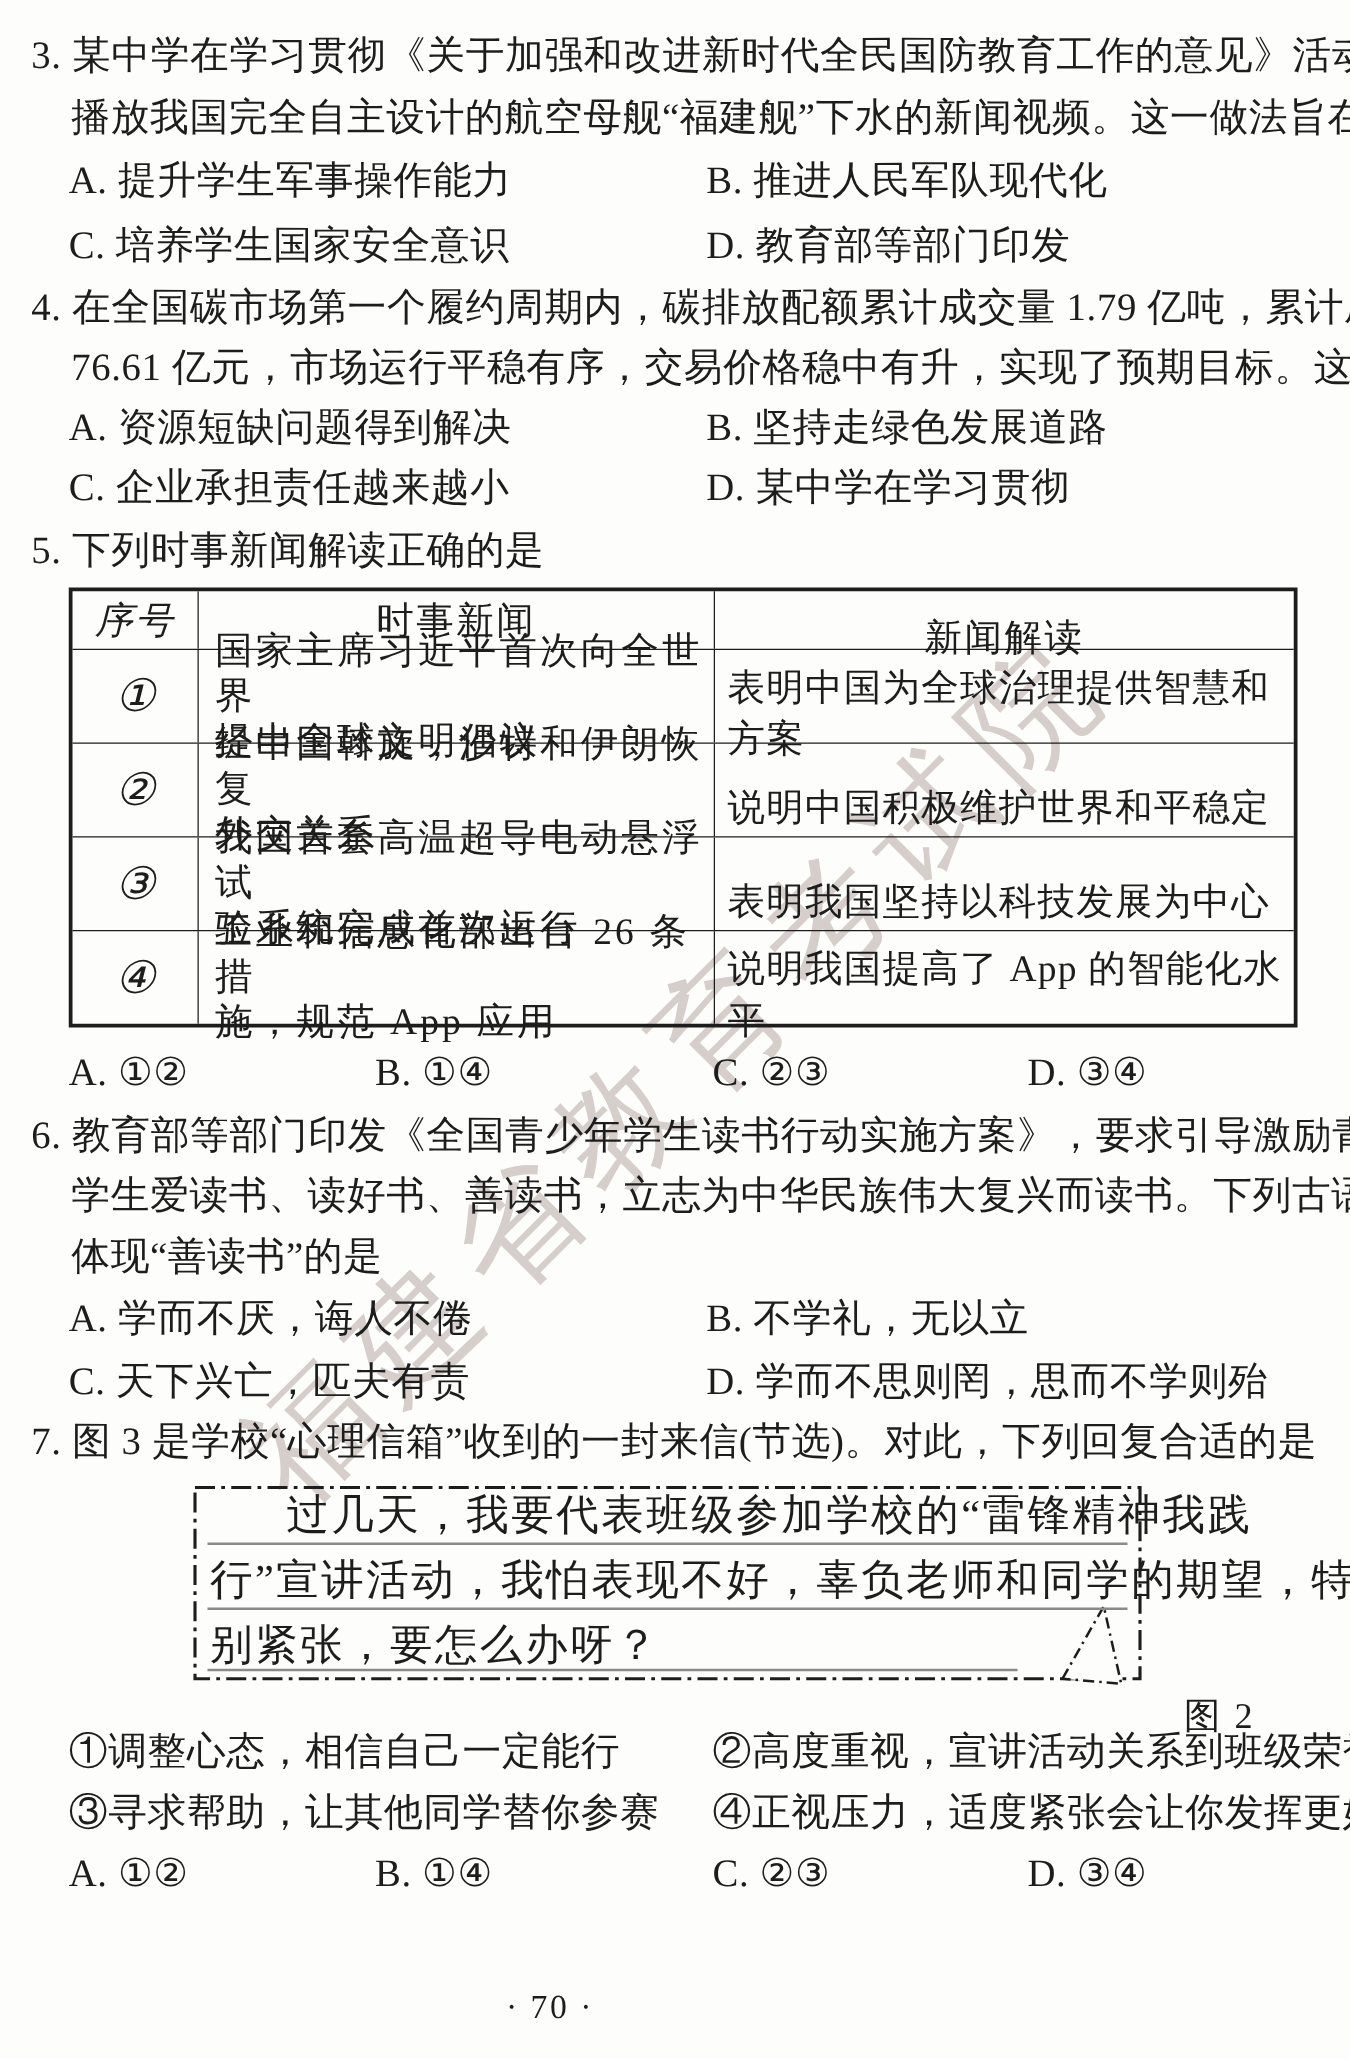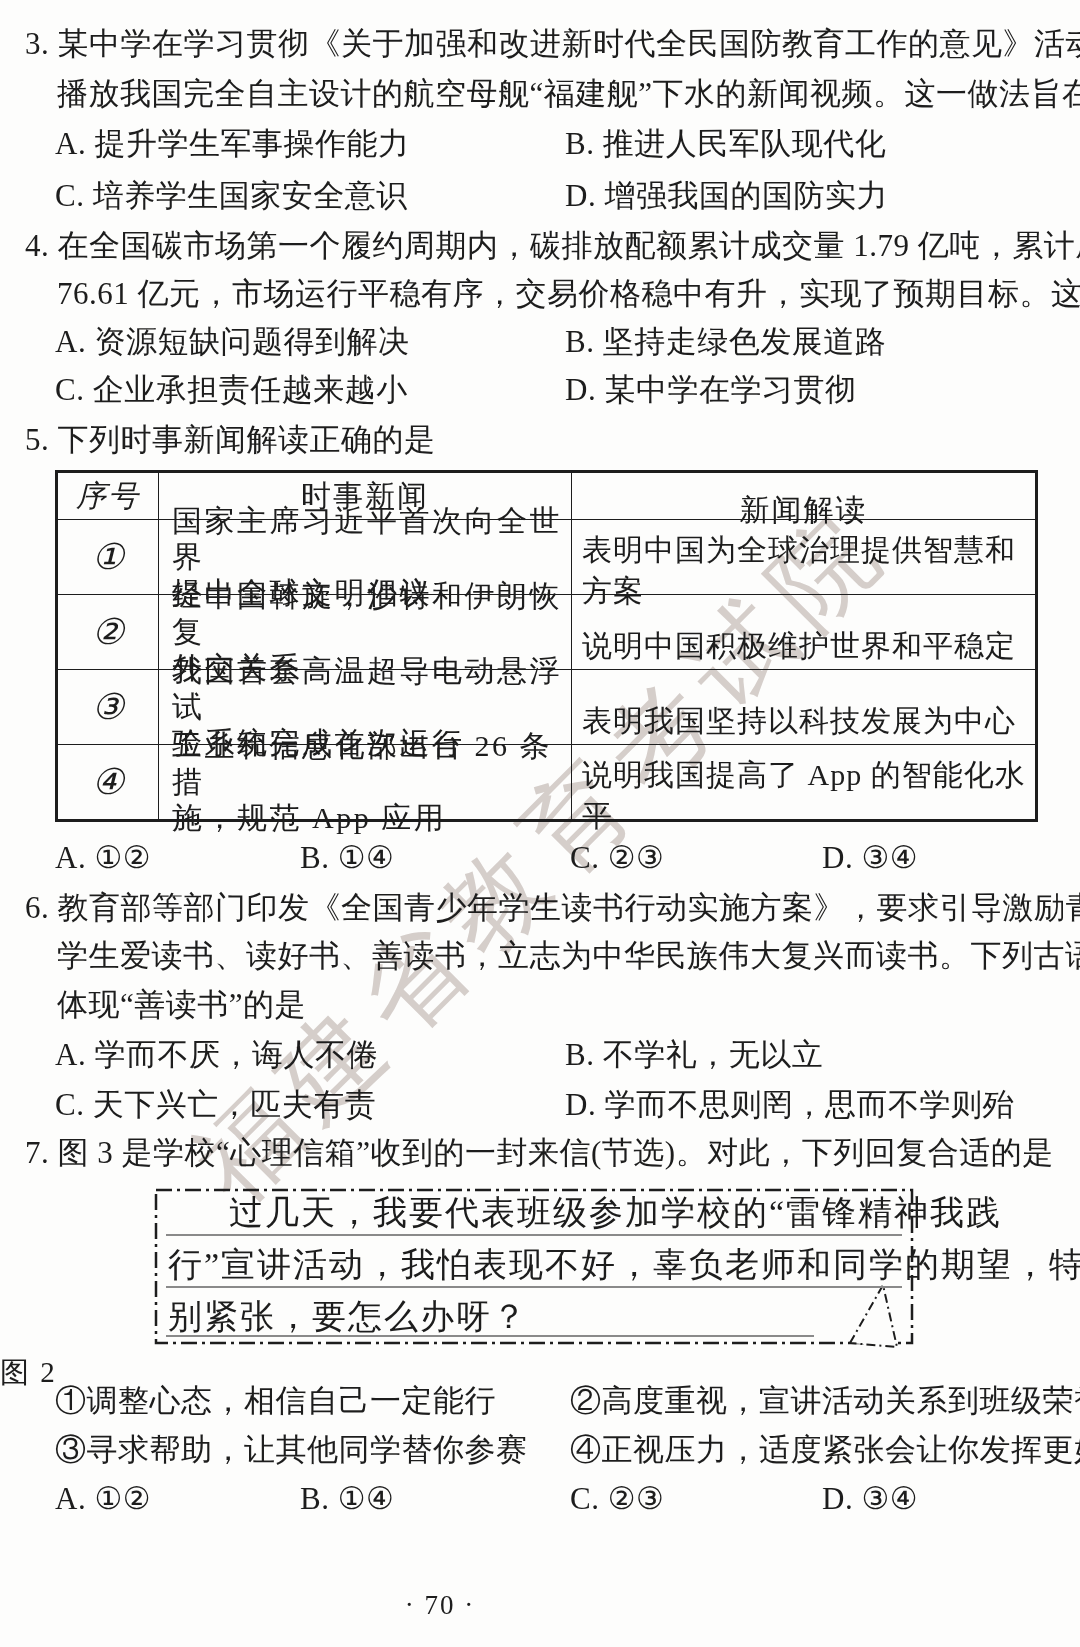--- a/index.html
+++ b/index.html
@@ -38,37 +38,37 @@
   .news { padding-left:13px; white-space:pre-line; letter-spacing:2.5px; line-height:36px; }
   .interp { padding-left:10px; letter-spacing:1px; }
   
   .letterframe { position:absolute; left:150px; top:1186px; z-index:1; }
   .letter {
     position:absolute; left:156px; top:1190px; width:756px; height:153px;
     z-index:2; font-family:cursive;
   }
   .lt { position:absolute; font-size:34px; white-space:pre; letter-spacing:2px; line-height:34px; }
   .ul { position:absolute; height:2px; background:#8a8a8a; }
-  .cap { position:absolute; left:0; width:1004px; text-align:left; font-size:29px; letter-spacing:2px; }
+  .cap { position:absolute; left:0; width:1004px; text-align:right; font-size:29px; letter-spacing:2px; }
   .footer { position:absolute; left:0; top:1590px; width:880px; text-align:center; font-size:27px; letter-spacing:2px; }
 </style>
 </head>
 <body>
 
 <div class="page">
   <div class="watermark">福建省教育考试院</div>
 
   <div class="content">
 
     <div class="ln" style="left:25px;top:26px">3. 某中学在学习贯彻《关于加强和改进新时代全民国防教育工作的意见》活动中，</div>
     <div class="ln" style="left:57px;top:76px">播放我国完全自主设计的航空母舰“福建舰”下水的新闻视频。这一做法旨在</div>
     <div class="ln" style="left:55px;top:126px">A. 提升学生军事操作能力</div>
     <div class="ln" style="left:55px;top:178px">C. 培养学生国家安全意识</div>
     <div class="ln" style="left:565px;top:126px">B. 推进人民军队现代化</div>
-    <div class="ln" style="left:565px;top:178px">D. 增强我国的国防实力</div>
+    <div class="ln" style="left:565px;top:178px">D. 教育部等部门印发</div>
 
     <div class="ln" style="left:25px;top:228px">4. 在全国碳市场第一个履约周期内，碳排放配额累计成交量 1.79 亿吨，累计成交额</div>
     <div class="ln" style="left:57px;top:276px">76.61 亿元，市场运行平稳有序，交易价格稳中有升，实现了预期目标。这表明我国</div>
     <div class="ln" style="left:55px;top:324px">A. 资源短缺问题得到解决</div>
     <div class="ln" style="left:565px;top:324px">B. 坚持走绿色发展道路</div>
     <div class="ln" style="left:55px;top:372px">C. 企业承担责任越来越小</div>
     <div class="ln" style="left:565px;top:372px">D. 某中学在学习贯彻</div>
 
     <div class="ln" style="left:25px;top:422px">5. 下列时事新闻解读正确的是</div>
 

